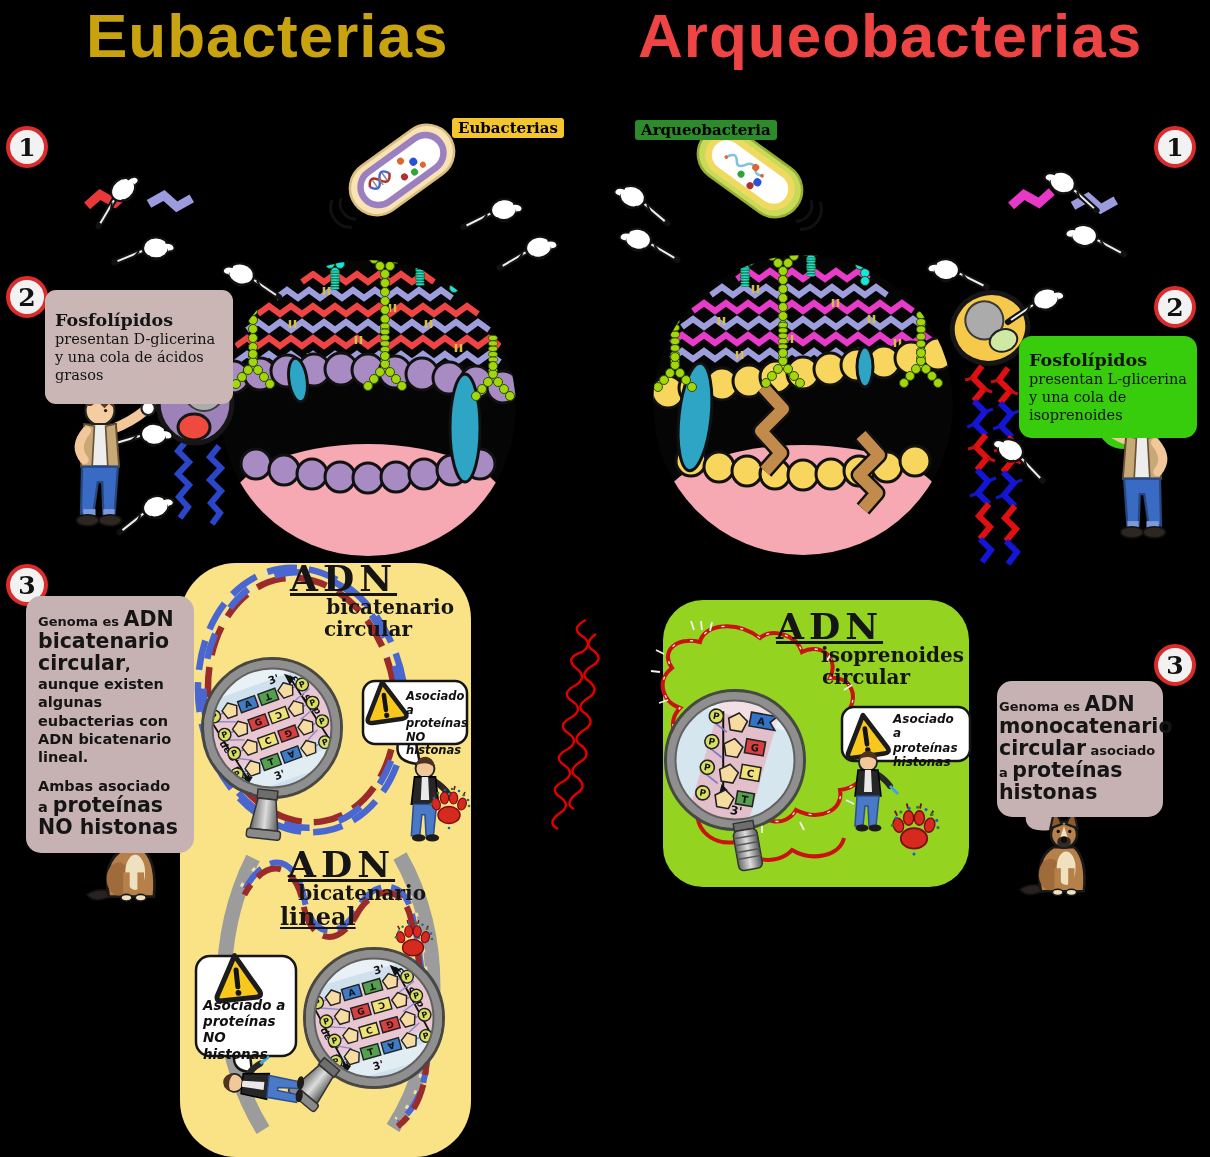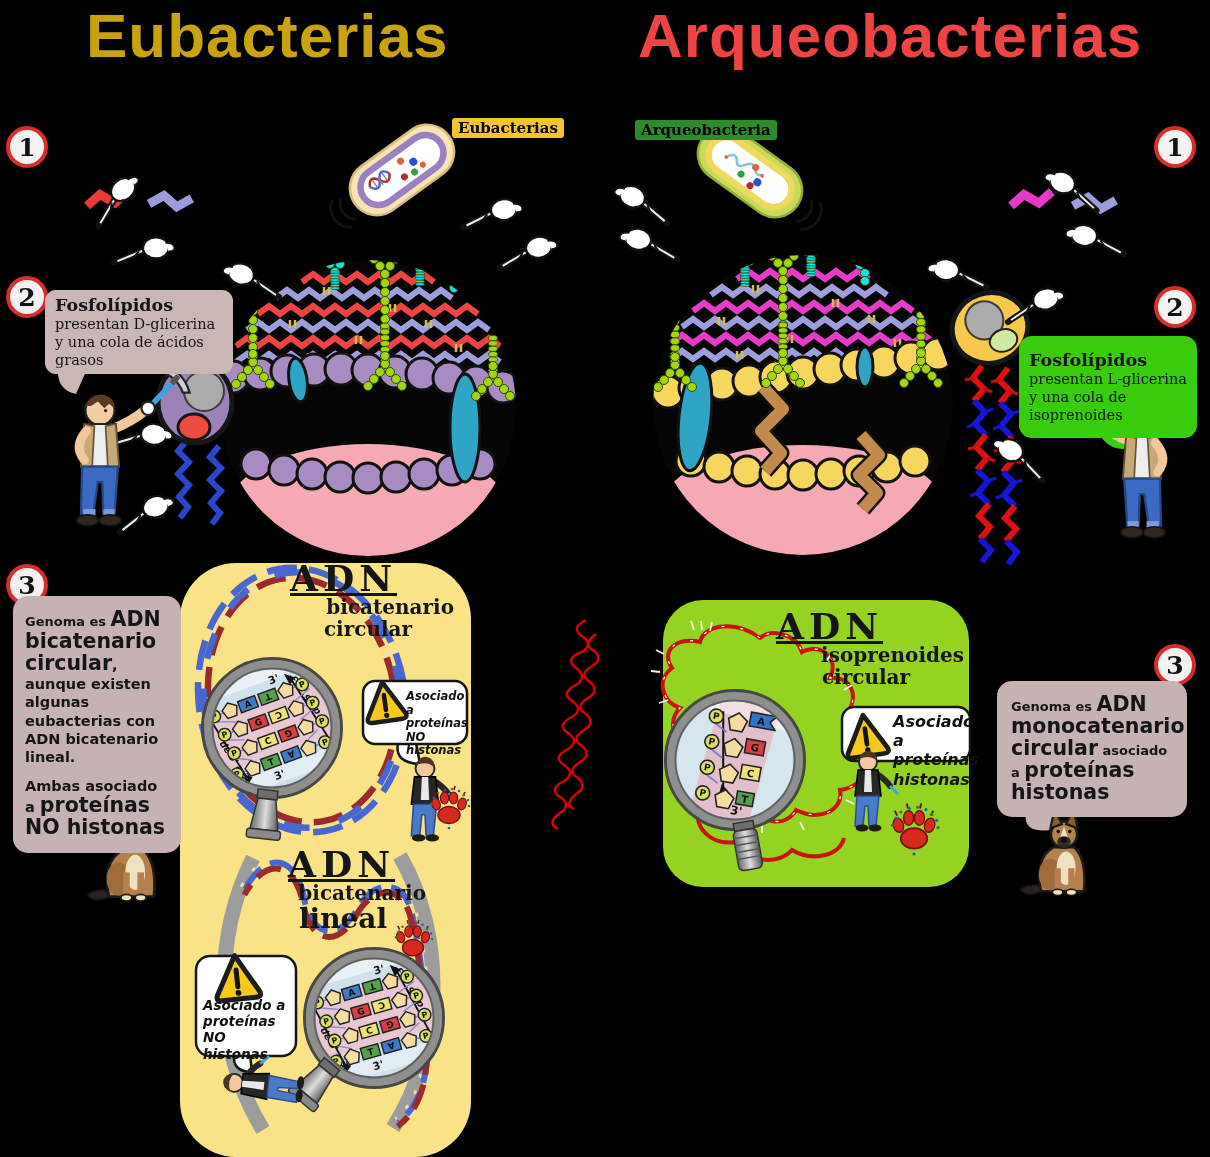--- a/index.html
+++ b/index.html
@@ -10,40 +10,40 @@
   .title{font-family:"Liberation Sans",sans-serif;font-weight:bold;font-size:62px;letter-spacing:1px;white-space:nowrap;}
   #title-l{left:86px;top:0px;color:#C9A20F;}
   #title-r{left:638px;top:0px;color:#ef4444;}
   .step{position:absolute;width:34px;height:34px;border-radius:50%;background:#F2F2F2;
         border:4px solid #DB2B2B;box-shadow:0 0 0 2.5px #000,2px 3px 3px rgba(0,0,0,.55);
         color:#111;font:bold 25px "DejaVu Serif",serif;display:flex;align-items:center;justify-content:center;}
   .badge{position:absolute;font:bold 15px "DejaVu Serif",serif;color:#000;padding:1px 6px;border-radius:3px;white-space:nowrap;}
   #badge-l{left:452px;top:118px;background:#F4C52C;}
   #badge-r{left:599px;top:120px;background:#2E8B2C;margin-left:36px;}
   .serifbub{position:absolute;color:#141414;font-family:"DejaVu Serif",serif;font-size:14.5px;line-height:1.22;}
-  #fos-l{left:45px;top:290px;width:168px;padding:5px 10px;background:#CBB6B6;border-radius:11px;}
+  #fos-l{left:45px;top:290px;width:168px;padding:20px 10px;background:#CBB6B6;border-radius:11px;}
   #fos-r{left:1019px;top:336px;width:158px;padding:14px 10px;background:#37CC0C;border-radius:13px;}
   .serifbub .lead{font-size:17.5px;font-weight:bold;}
   .gen{position:absolute;background:#C6B2B2;color:#151515;font-family:"DejaVu Sans",sans-serif;font-weight:bold;border-radius:15px;}
-  #gen-l{left:13px;top:596px;width:146px;padding:13px 10px 14px 12px;line-height:1.15;}
-  #gen-r{left:997px;top:681px;width:162px;padding:13px 14px;line-height:1.12;}
+  #gen-l{left:26px;top:596px;width:146px;padding:13px 10px 14px 12px;line-height:1.15;}
+  #gen-r{left:997px;top:681px;width:162px;padding:13px 2px;line-height:1.12;}
   .g-sm{font-size:13px;} .g-lg{font-size:20.5px;line-height:1.07;} .g-md{font-size:14.5px;}
   .adn{position:absolute;font-family:"DejaVu Serif",serif;font-weight:bold;color:#151515;}
   .adn p{margin:0;}
   #adn1{left:282px;top:560px;width:172px;}
   #adn2{left:280px;top:846px;width:146px;}
   #adn3{left:768px;top:608px;width:196px;}
   .a-big{font-size:36px;letter-spacing:5px;line-height:1.0;text-align:left;padding-left:8px;text-decoration:underline;}
   .a-mid{font-size:20px;line-height:1.1;text-align:right;}
   .a-ctr{font-size:20px;line-height:1.1;text-align:center;}
-  .a-rt{font-size:28px;line-height:1.1;text-align:center;padding-right:20px;}
+  .a-rt{font-size:24px;line-height:1.1;text-align:left;padding-right:20px;text-decoration:underline;}
   .warn{position:absolute;font-family:"DejaVu Sans",sans-serif;font-style:italic;font-weight:bold;color:#101010;}
   #warn1{left:406px;top:690px;width:58px;font-size:11.5px;line-height:1.18;}
   #warn2{left:203px;top:997px;width:90px;font-size:13.5px;line-height:1.2;}
-  #warn3{left:893px;top:712px;width:72px;font-size:16px;line-height:1.2;}
+  #warn3{left:893px;top:712px;width:72px;font-size:12px;line-height:1.2;}
   
   .tp{font:bold 9px "DejaVu Sans",sans-serif;text-anchor:middle;fill:#111;}
   .tb{font:bold 10px "DejaVu Sans",sans-serif;text-anchor:middle;fill:#111;}
   .tdir{font:italic bold 10.5px "DejaVu Sans",sans-serif;fill:#111;}
   .tpr{font:bold 12px "DejaVu Sans",sans-serif;fill:#111;}
 </style>
 </head>
 <body>
 
 <div id="stage">

